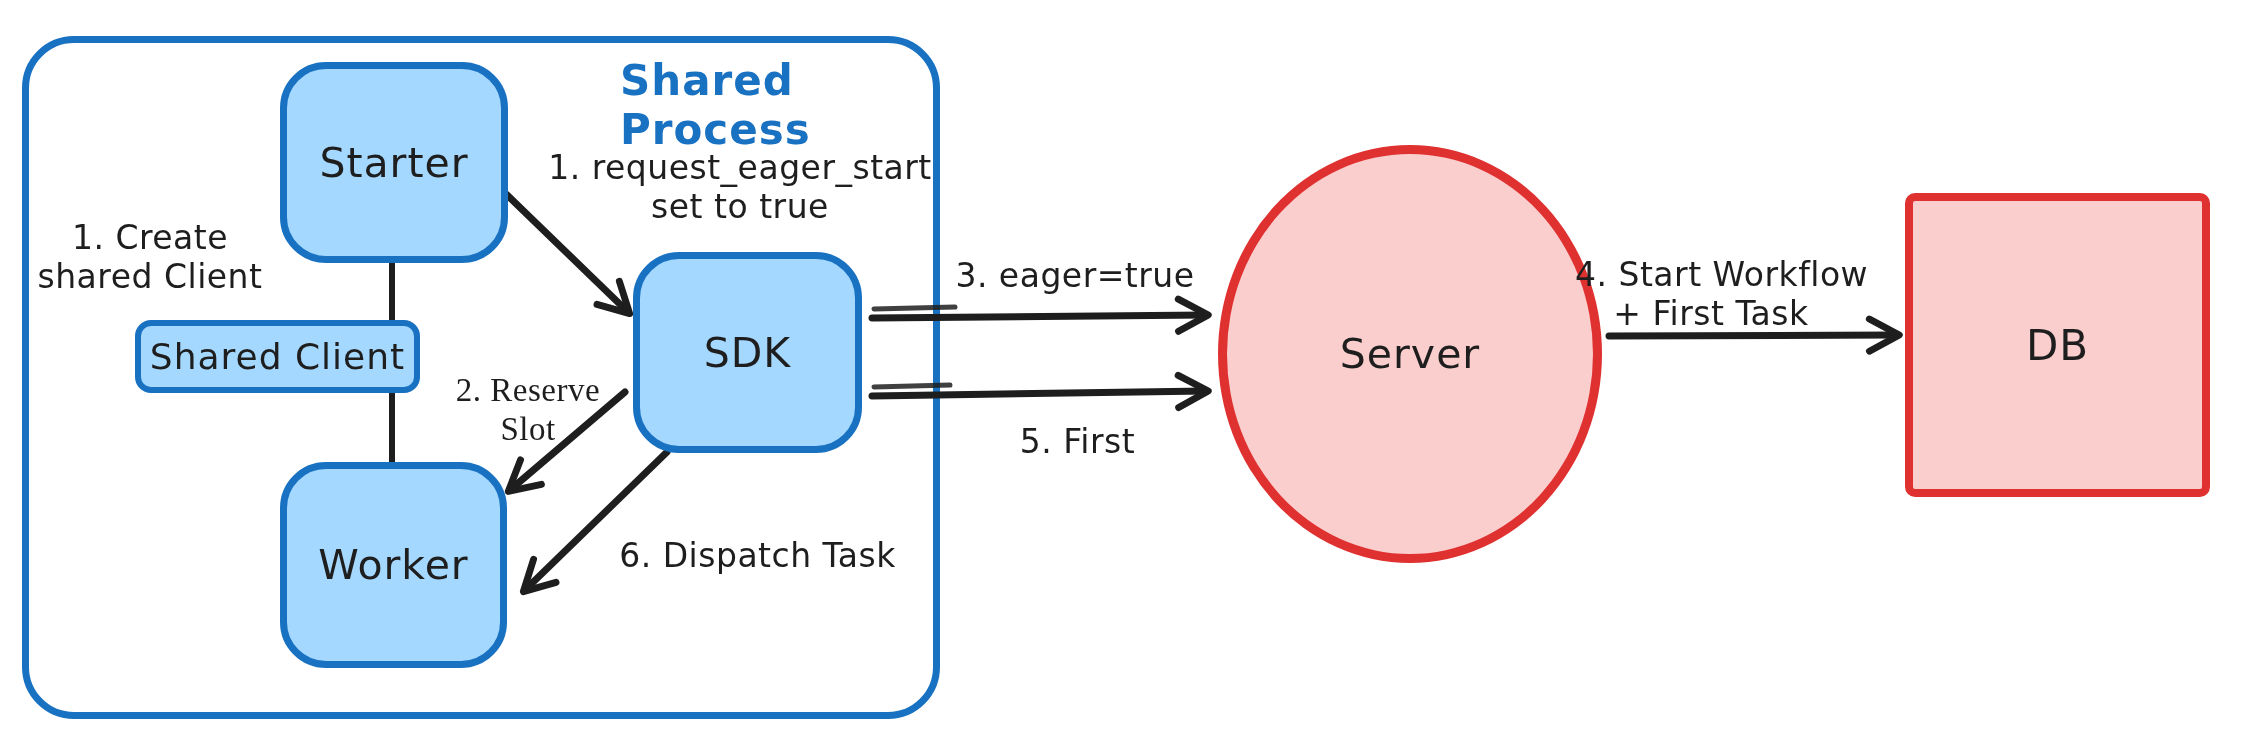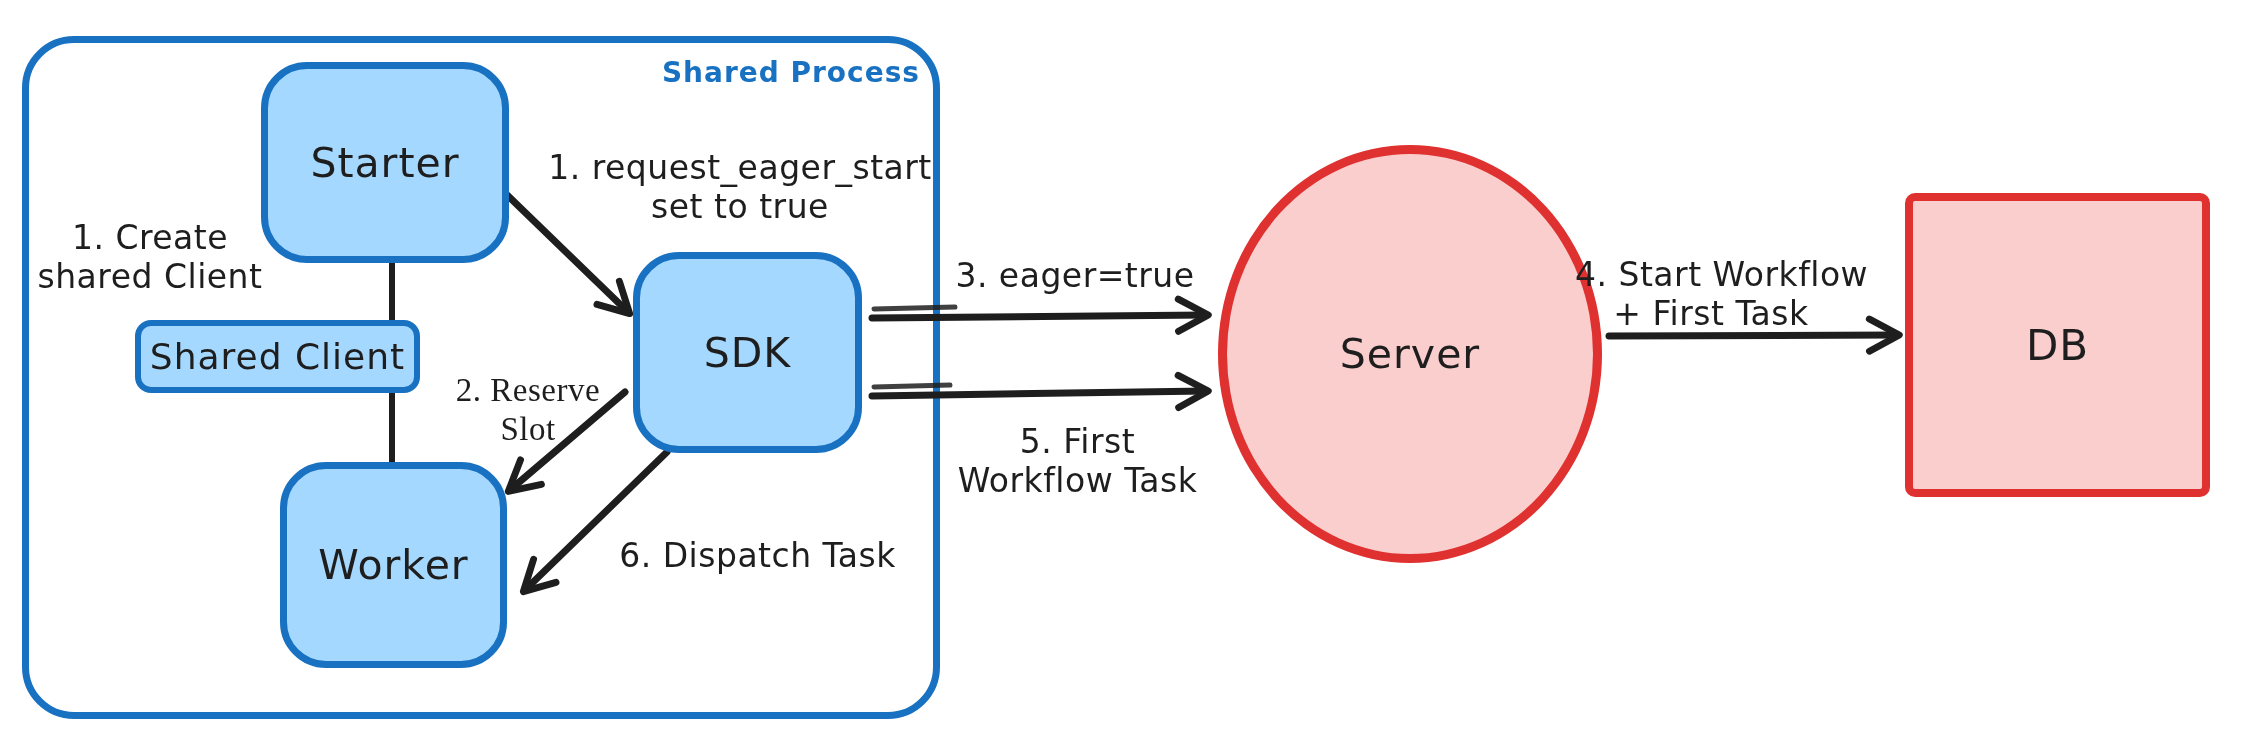--- a/index.html
+++ b/index.html
@@ -23,41 +23,41 @@
   .abs{position:absolute;}
   
   .process-frame{
     left:22px;top:36px;width:918px;height:683px;
     border:7px solid var(--blue-stroke);
     border-radius:52px;
     background:transparent;
   }
   .frame-title{
     left:620px;top:56px;width:300px;
-    text-align:right;
-    font-size:28px;font-weight:700;
+    text-align:left;
+    font-size:42px;font-weight:700;
     color:var(--blue-stroke);
     letter-spacing:1px;
   }
   
   .node{
     display:flex;align-items:center;justify-content:center;
     border:7px solid var(--blue-stroke);
     background:var(--blue-fill);
     border-radius:46px;
     font-size:41px;
     color:var(--ink);
     letter-spacing:1px;
   }
   .node.small{border-radius:16px;border-width:6px;font-size:36px;}
   .node.red{
     border-color:var(--red-stroke);
     background:var(--red-fill);
   }
-  .n-starter{left:261px;top:62px;width:248px;height:201px;}
+  .n-starter{left:280px;top:62px;width:228px;height:201px;}
   .n-shared-client{left:135px;top:320px;width:285px;height:73px;}
   .n-worker{left:280px;top:462px;width:227px;height:206px;}
   .n-sdk{left:633px;top:252px;width:229px;height:201px;}
   .n-server{
     left:1218px;top:145px;width:384px;height:418px;
     border:9px solid var(--red-stroke);
     background:var(--red-fill);
     border-radius:50%;
     display:flex;align-items:center;justify-content:center;
     font-size:41px;letter-spacing:1px;
@@ -142,21 +142,20 @@
 </div>
 <div class="abs note a-reserve">
   <span>2. Reserve</span>
   <span>Slot</span>
 </div>
 <div class="abs note a-eager">
   <span>3. eager=true</span>
 </div>
 <div class="abs note a-first">
   <span>5. First</span>
-  <span>Workflow Task</span>
 </div>
 <div class="abs note a-dispatch">
   <span>6. Dispatch Task</span>
 </div>
 <div class="abs note a-start-wf">
   <span>4. Start Workflow</span>
   <span>+ First Task</span>
 </div>
 
 </body></html>

